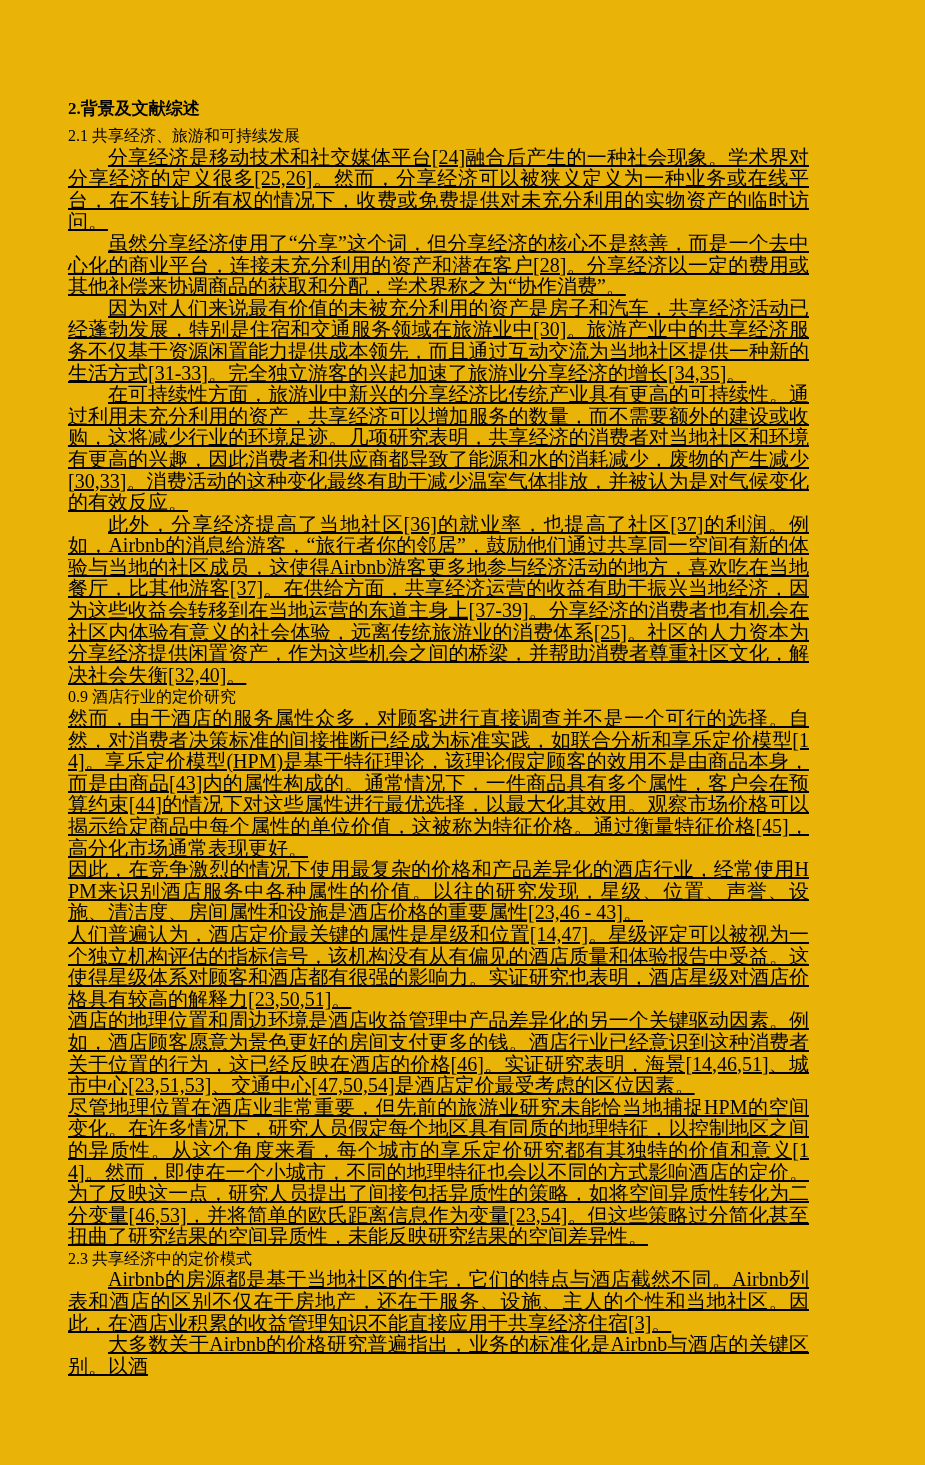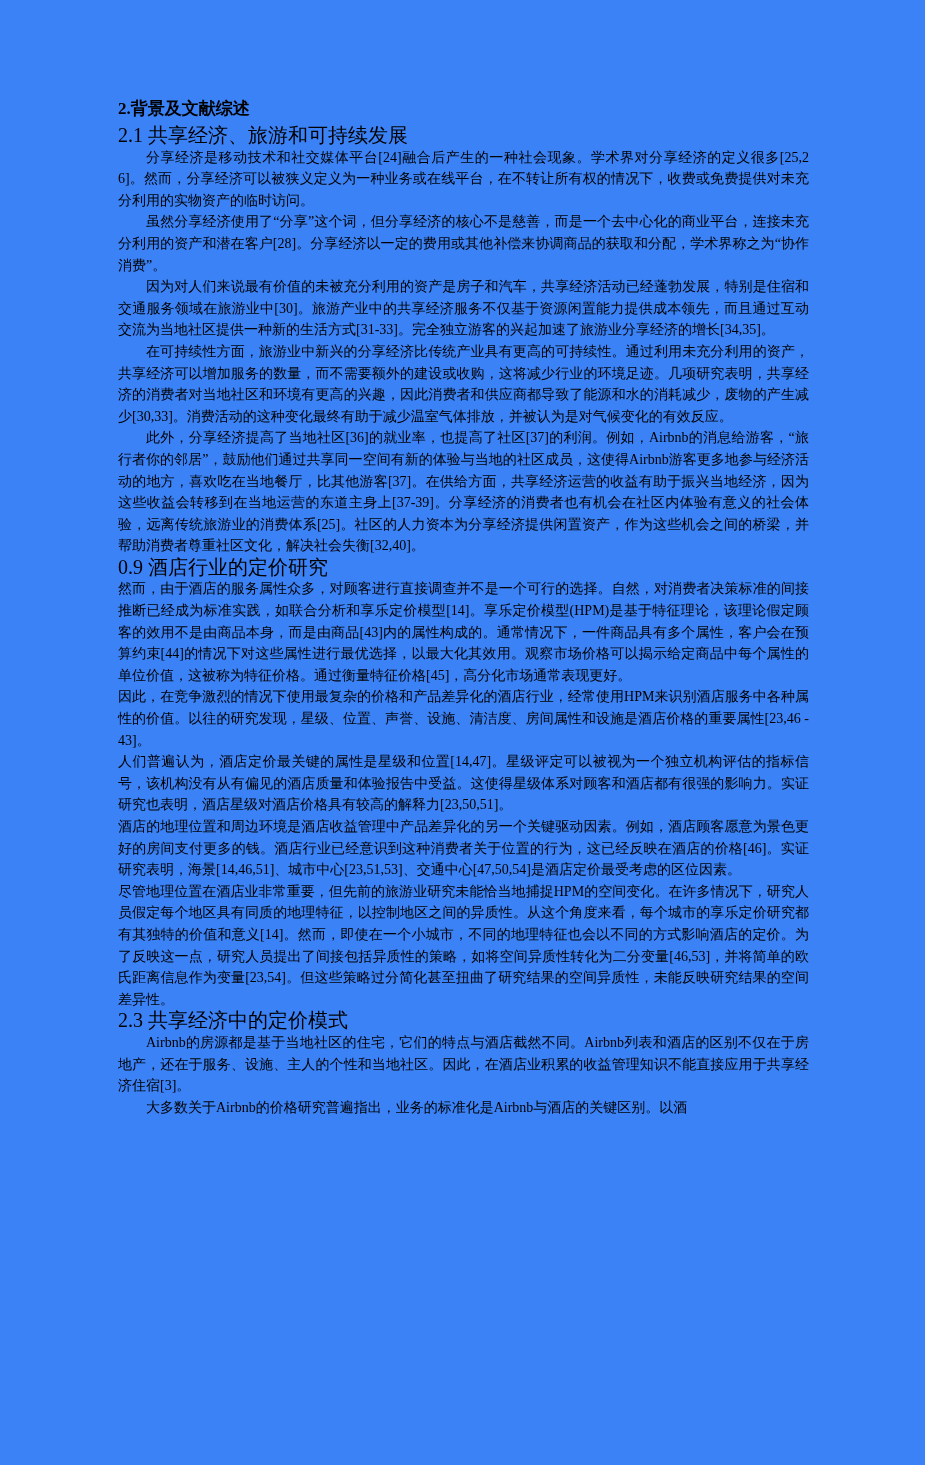--- a/index.html
+++ b/index.html
@@ -4,45 +4,46 @@
 <style>
   html, body {
     margin: 0;
     padding: 0;
     background: #ffffff;
   }
   .page {
     position: relative;
     width: 925px;
     height: 1465px;
-    background: #3b82f6;
+    background: #eab308;
     color: #000000;
     box-sizing: border-box;
-    padding: 97px 116px 0 118px;
+    padding: 97px 116px 0 68px;
     font-family: "Liberation Serif", "DejaVu Serif", serif;
     overflow: hidden;
   }
   .title {
     font-size: 17px;
     font-weight: bold;
     line-height: 24px;
     margin: 0 0 4px 0;
   }
   .subhead {
-    font-size: 20px;
+    font-size: 16px;
     font-weight: normal;
     line-height: 21.6px;
     margin: 0;
   }
   .para {
-    font-size: 14px;
+    font-size: 20px;
     line-height: 21.6px;
     margin: 0;
     text-align: justify;
     word-break: break-all;
+    text-decoration: underline;
   }
   .para.indent {
     text-indent: 2em;
   }
 </style>
 </head>
 <body>
 
 <div class="page">
 

